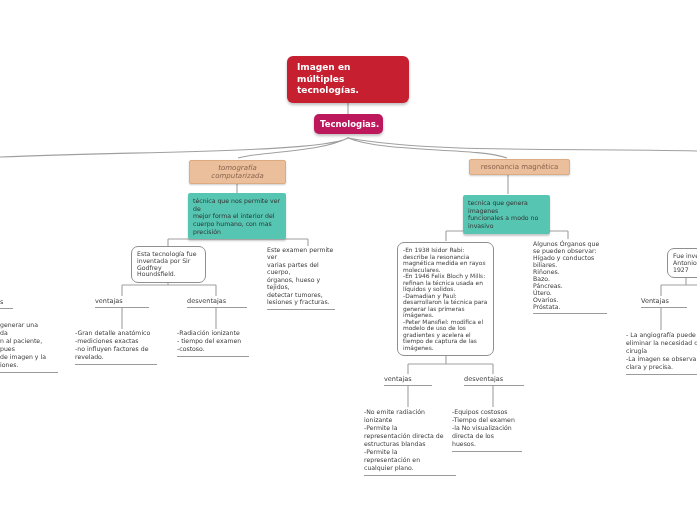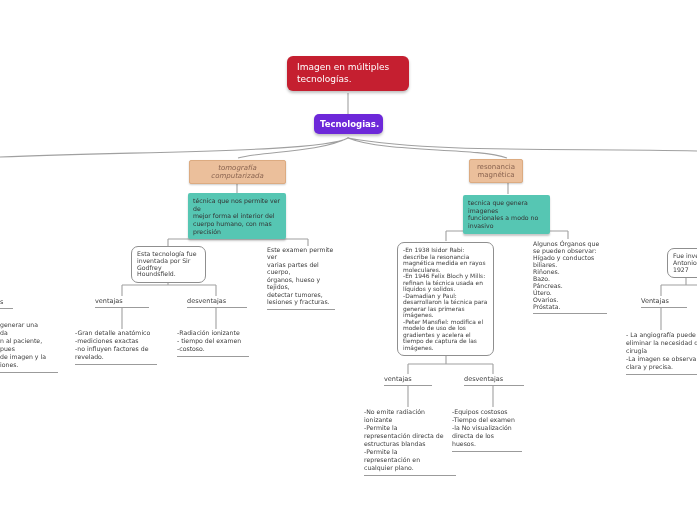--- a/index.html
+++ b/index.html
@@ -2,23 +2,23 @@
 <html><head>
 <meta charset="utf-8">
 <style>
   html,body{margin:0;padding:0;}
   body{width:697px;height:520px;overflow:hidden;background:#ffffff;
        font-family:"DejaVu Sans","Liberation Sans",sans-serif;}
   #canvas{position:relative;width:697px;height:520px;background:#ffffff;overflow:hidden;}
   #wires{position:absolute;left:0;top:0;width:697px;height:520px;}
   .node{position:absolute;box-sizing:border-box;color:#3c3c3c;}
   .ml{white-space:pre-line;}
-  .box-red{background:#c51f30;color:#ffffff;font-weight:normal;font-size:9px;line-height:1.3;
+  .box-red{background:#c51f30;color:#ffffff;font-weight:bold;font-size:9px;line-height:1.3;
            border-radius:6px;padding:6px 10px;box-shadow:0 2px 3px rgba(0,0,0,.25);}
-  .box-blue{background:#6d28d9;color:#ffffff;font-weight:bold;font-size:8.5px;text-align:center;
+  .box-blue{background:#be185d;color:#ffffff;font-weight:bold;font-size:8.5px;text-align:center;
             border-radius:5px;padding:5px 6px;box-shadow:0 2px 3px rgba(0,0,0,.25);}
   .box-tan{background:#ebbf9b;border:1px solid #dcab81;color:#8a6450;font-size:7px;
            text-align:center;border-radius:2px;padding:3px 2px;box-shadow:0 1px 2px rgba(0,0,0,.2);}
   .box-teal{background:#56c6b3;color:#333333;font-size:6.2px;line-height:1.24;
             border-radius:2px;padding:4px 5px;box-shadow:0 2px 2px rgba(0,0,0,.22);}
   .box-white{background:#ffffff;border:1px solid #8f8f8f;color:#3c3c3c;font-size:6.2px;
              line-height:1.1;border-radius:7px;padding:4px 5px;}
   .tnode{font-size:6.2px;line-height:1.2;border-bottom:1px solid #9b9b9b;padding-bottom:3px;}
   .label-node{font-size:6.5px;border-bottom:1px solid #9b9b9b;padding-bottom:2px;}
   .list-node{font-size:6.2px;line-height:8px;border-bottom:1px solid #9b9b9b;padding-bottom:3px;}
@@ -77,21 +77,21 @@
 -mediciones exactas
 -no influyen factores de
 revelado.</div>
 
   <div class="node label-node" style="left:187px;top:297px;width:60px;">desventajas</div>
 
   <div class="node list-node ml" style="left:177px;top:329px;width:72px;">-Radiación ionizante
 - tiempo del examen
 -costoso.</div>
 
-  <div class="node box-tan" style="left:469px;top:159px;width:54px;">resonancia magnética</div>
+  <div class="node box-tan" style="left:469px;top:159px;width:101px;">resonancia magnética</div>
 
   <div class="node box-teal ml" style="left:463px;top:195px;width:87px;">tecnica que genera imagenes
 funcionales a modo no
 invasivo</div>
 
   <div class="node box-white hist ml" style="left:397px;top:242px;width:97px;">-En 1938 Isidor Rabi:
 describe la resonancia
 magnética medida en rayos
 moleculares.
 -En 1946 Felix Bloch y Mills:

